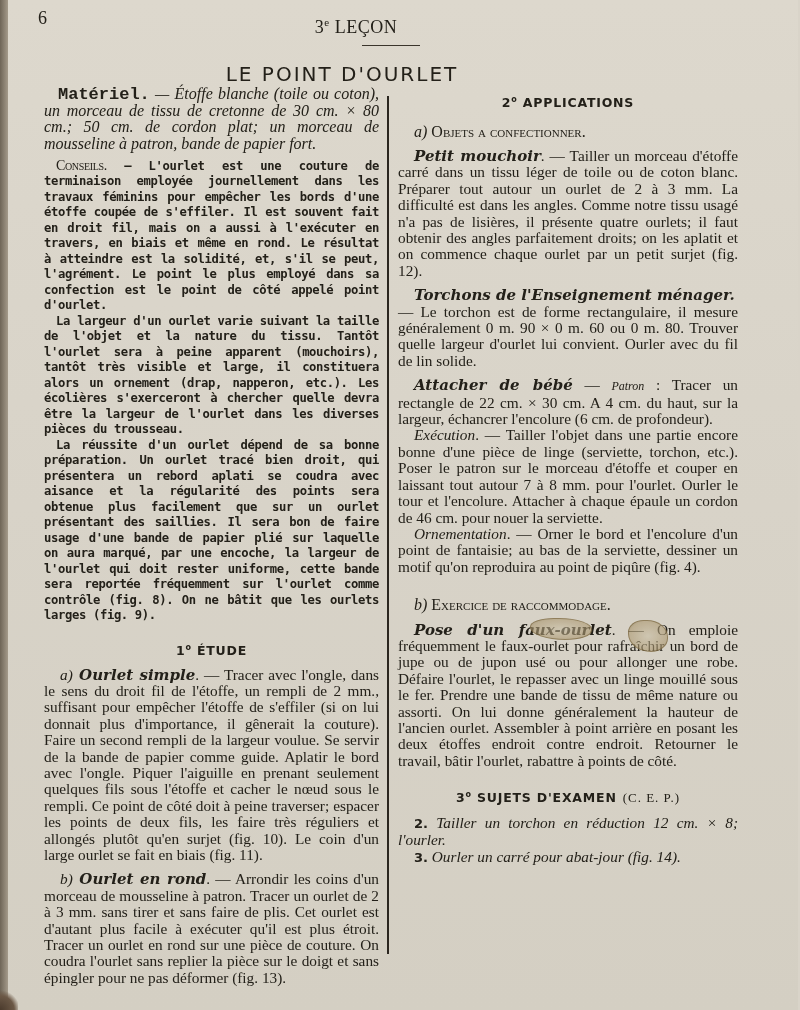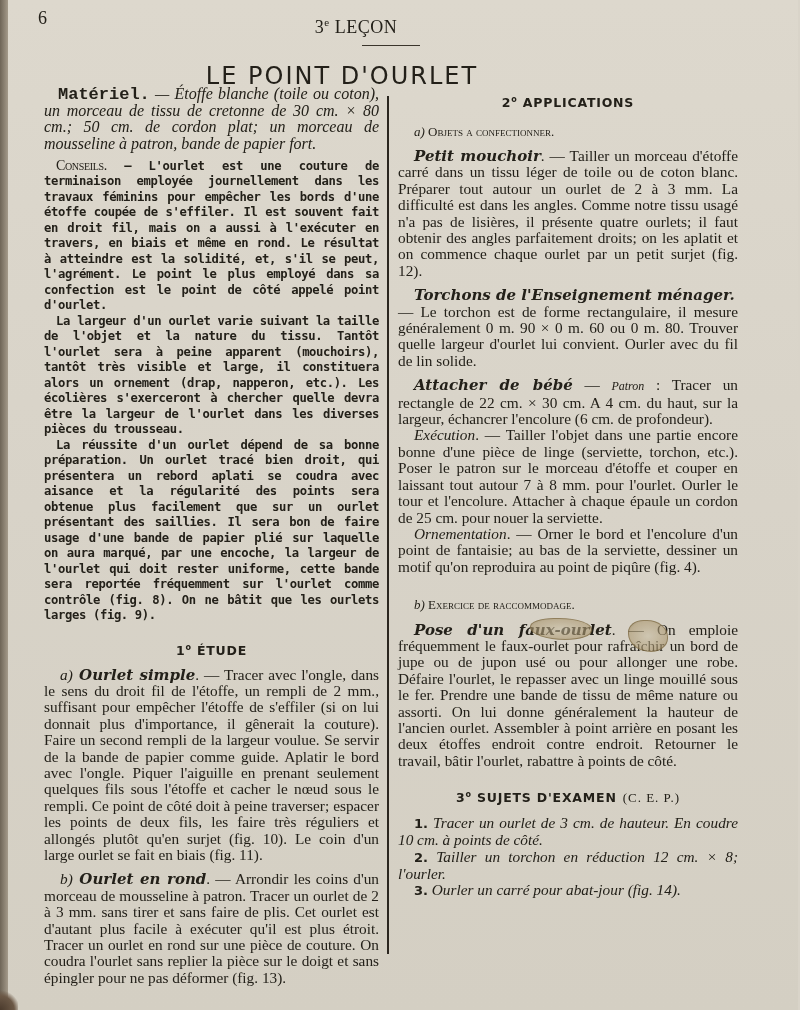--- a/index.html
+++ b/index.html
@@ -28,21 +28,21 @@
     position: absolute; left: 0; width: 712px; top: 16px; text-align: center;
     font-size: 18px; letter-spacing: 0.5px;
   }
   .lesson sup { font-size: 11px; }
   .lesson-rule {
     position: absolute; left: 362px; top: 45px; width: 58px; height: 1px; background: #3a352c;
   }
   .title {
     position: absolute; left: 0; width: 684px; top: 62px; text-align: center;
     font-family: "DejaVu Sans", "Liberation Sans", sans-serif;
-    font-size: 24px; letter-spacing: 2px; font-weight: 500;
+    font-size: 20px; letter-spacing: 2px; font-weight: 500;
   }
   .divider {
     position: absolute; left: 387px; top: 96px; width: 1.5px; height: 858px; background: #2b261f;
   }
   .col {
     position: absolute; top: 86px; line-height: 15.6px; text-align: justify;
   }
   .col.left { left: 44px; width: 335px; }
   .col.right { left: 398px; width: 340px; top: 92px; }
   p { margin: 0; }
@@ -61,21 +61,21 @@
   .section-head {
     text-align: center; font-family: "DejaVu Sans", sans-serif; font-weight: bold;
     font-size: 12.5px; letter-spacing: 0.8px; margin: 16px 0 8px 0;
   }
   .section-head sup { font-size: 8px; }
   .body-text { font-size: 15.3px; line-height: 16.4px; }
   .body-text p { text-indent: 16px; }
   .ptitle {
     font-family: "DejaVu Serif", serif; font-style: italic; font-weight: bold; font-size: 15px;
   }
-  .sub-head { font-size: 13px; text-indent: 16px; margin: 12px 0 8px 0; font-variant: small-caps; }
+  .sub-head { font-size: 16px; text-indent: 16px; margin: 12px 0 8px 0; font-variant: small-caps; }
   .sub-head .letter { font-style: italic; font-variant: normal; }
   .small-it { font-style: italic; font-size: 12px; }
   .gap { height: 8px; }
   .exam-head { text-align: center; margin: 18px 0 8px 0; }
   .exam-head .h {
     font-family: "DejaVu Sans", sans-serif; font-weight: bold; font-size: 12.5px; letter-spacing: 0.8px;
   }
   .exam-head .cep { font-size: 13px; letter-spacing: 1px; margin-left: 6px; }
   .exam-list p { text-indent: 16px; font-style: italic; }
   .exam-list .num { font-family: "DejaVu Sans", sans-serif; font-weight: bold; font-style: normal; font-size: 13px; }
@@ -122,30 +122,29 @@
   <div class="section-head" style="margin-top:0"><span>2</span><sup>o</sup><span> APPLICATIONS</span></div>
 
   <p class="sub-head"><span class="letter">a)</span><span> Objets a confectionner.</span></p>
 
   <p><span class="ptitle">Petit mouchoir</span><span>. — Tailler un morceau d'étoffe carré dans un tissu léger de toile ou de coton blanc. Préparer tout autour un ourlet de 2 à 3 mm. La difficulté est dans les angles. Comme notre tissu usagé n'a pas de lisières, il présente quatre ourlets; il faut obtenir des angles parfaitement droits; on les aplatit et on commence chaque ourlet par un petit surjet (fig. 12).</span></p>
   <div class="gap"></div>
   <p><span class="ptitle">Torchons de l'Enseignement ménager.</span></p>
   <p style="text-indent:0">— Le torchon est de forme rectangulaire, il mesure généralement 0 m. 90 × 0 m. 60 ou 0 m. 80. Trouver quelle largeur d'ourlet lui convient. Ourler avec du fil de lin solide.</p>
   <div class="gap"></div>
   <p><span class="ptitle">Attacher de bébé</span><span> — </span><span class="small-it">Patron</span><span> : Tracer un rectangle de 22 cm. × 30 cm. A 4 cm. du haut, sur la largeur, échancrer l'encolure (6 cm. de profondeur).</span></p>
-  <p><span class="it">Exécution</span><span>. — Tailler l'objet dans une partie encore bonne d'une pièce de linge (serviette, torchon, etc.). Poser le patron sur le morceau d'étoffe et couper en laissant tout autour 7 à 8 mm. pour l'ourlet. Ourler le tour et l'encolure. Attacher à chaque épaule un cordon de 25 cm. pour nouer la serviette.</span></p>
+  <p><span class="it">Exécution</span><span>. — Tailler l'objet dans une partie encore bonne d'une pièce de linge (serviette, torchon, etc.). Poser le patron sur le morceau d'étoffe et couper en laissant tout autour 7 à 8 mm. pour l'ourlet. Ourler le tour et l'encolure. Attacher à chaque épaule un cordon de 46 cm. pour nouer la serviette.</span></p>
   <p><span class="it">Ornementation</span><span>. — Orner le bord et l'encolure d'un point de fantaisie; au bas de la serviette, dessiner un motif qu'on reproduira au point de piqûre (fig. 4).</span></p>
 
   <p class="sub-head" style="margin-top:22px"><span class="letter">b)</span><span> Exercice de raccommodage.</span></p>
 
   <p><span class="ptitle">Pose d'un faux-ourlet</span><span>. — On emploie fréquemment le faux-ourlet pour rafraîchir un bord de jupe ou de jupon usé ou pour allonger une robe. Défaire l'ourlet, le repasser avec un linge mouillé sous le fer. Prendre une bande de tissu de même nature ou assorti. On lui donne généralement la hauteur de l'ancien ourlet. Assembler à point arrière en posant les deux étoffes endroit contre endroit. Retourner le travail, bâtir l'ourlet, rabattre à points de côté.</span></p>
 
   <div class="exam-head"><span class="h"><span>3</span><sup style="font-size:8px">o</sup><span> SUJETS D'EXAMEN</span></span><span class="cep">(C. E. P.)</span></div>
 
   <div class="exam-list">
-    <p><span class="num">1.</span><span> Tracer un ourlet de 3 cm. de hauteur. En coudre 10 cm. à points de côté.</span></p>
     <p><span class="num">2.</span><span> Tailler un torchon en réduction 12 cm. × 8; l'ourler.</span></p>
     <p><span class="num">3.</span><span> Ourler un carré pour abat-jour (fig. 14).</span></p>
   </div>
 </div>
 
 <div class="stain" style="left:530px;top:618px;width:60px;height:20px;"></div>
 <div class="stain" style="left:628px;top:620px;width:38px;height:30px;"></div>
 
 </body></html>

